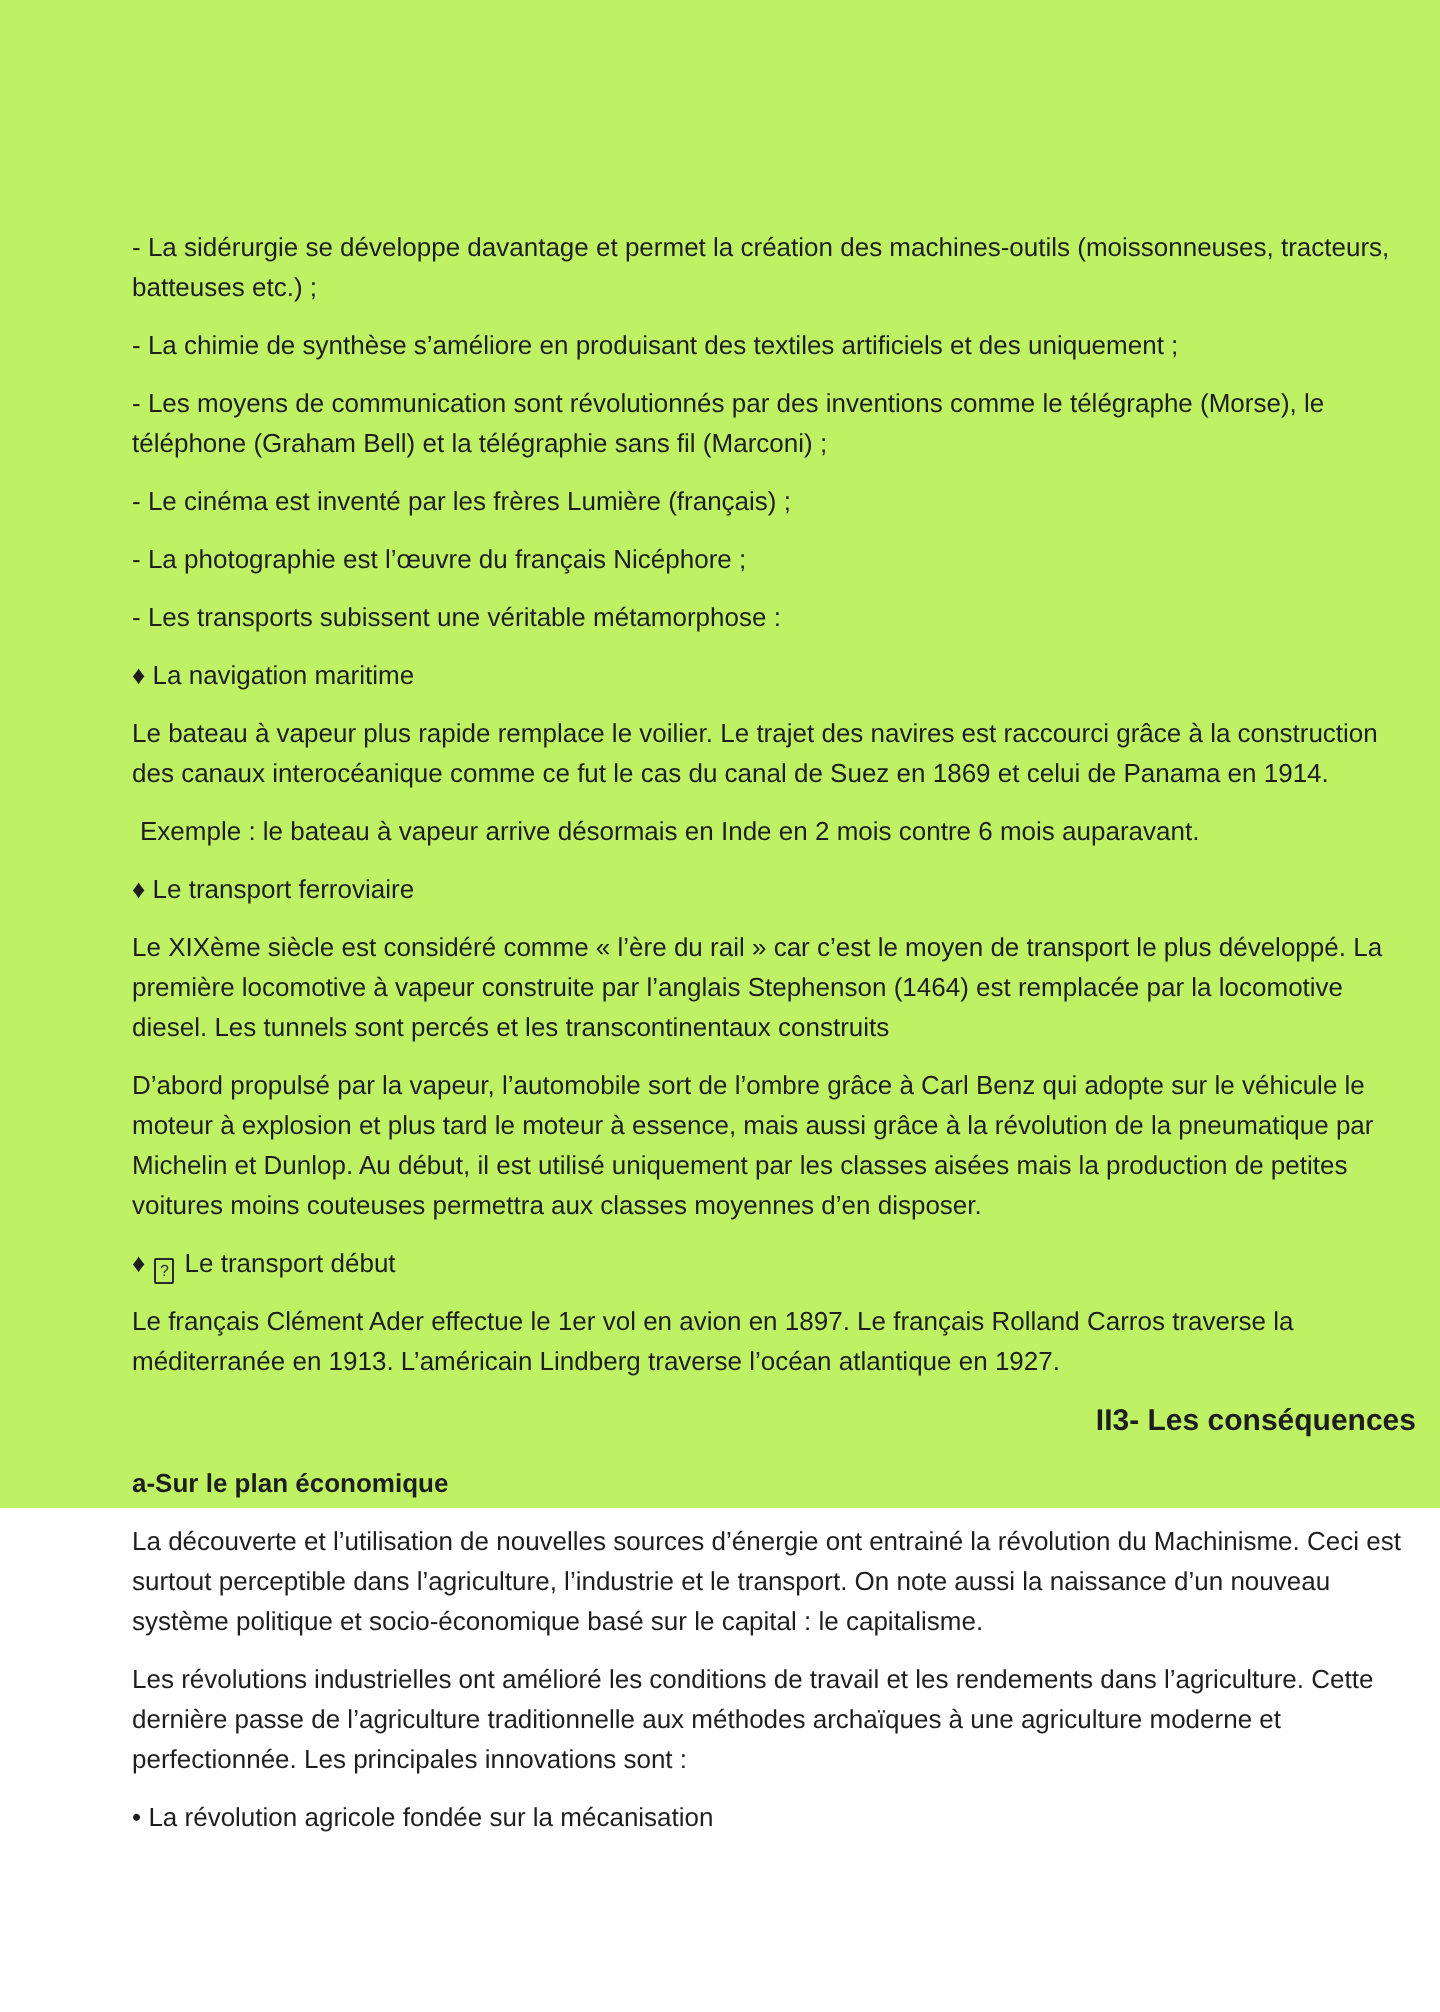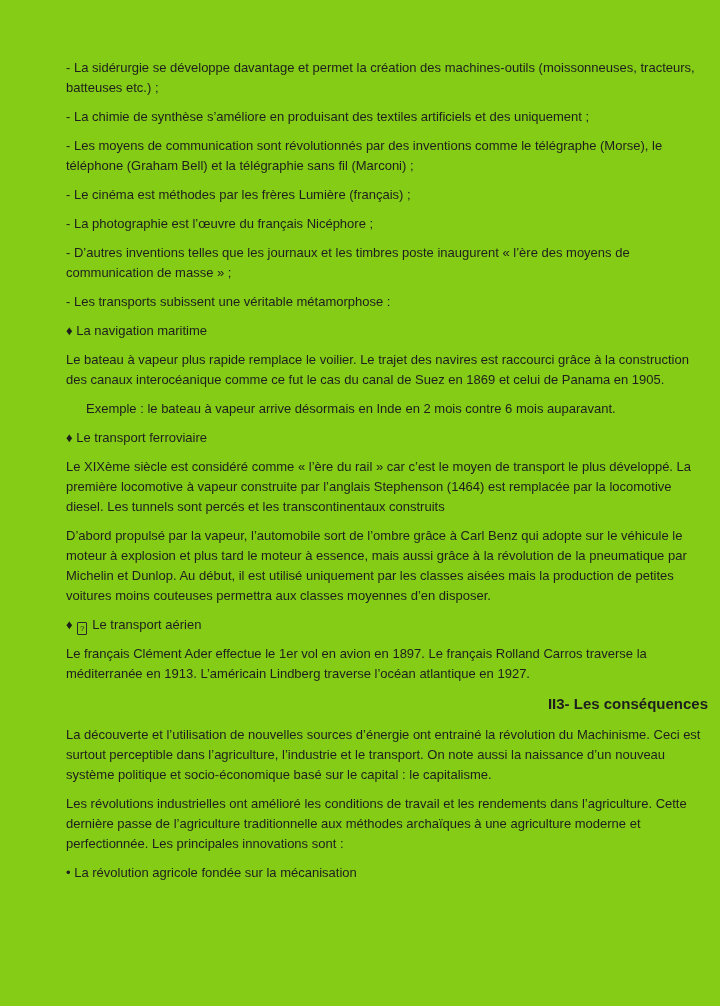--- a/index.html
+++ b/index.html
@@ -8,36 +8,35 @@
     background: #ffffff;
   }
   body {
     width: 720px;
     height: 1006px;
     overflow: hidden;
   }
   .page {
     box-sizing: border-box;
     width: 720px;
-    height: 1006px;
-    background: #84cc16;
-    padding: 58px 12px 0 66px;
+    height: 754px;
+    background: #bef264;
+    padding: 114px 12px 0 66px;
     color: #1e1e1e;
     font-family: "Liberation Sans", "DejaVu Sans", sans-serif;
     font-size: 13px;
     line-height: 20px;
     -webkit-font-smoothing: antialiased;
   }
   p.block {
     margin: 0 0 9px 0;
     padding: 0;
   }
   p.example {
     padding-left: 4px;
-    margin-left: 16px;
   }
   p.heading {
     font-weight: bold;
     font-size: 15px;
     line-height: 21px;
     margin: 3px 0 11px 0;
     text-align: right;
   }
   p.subheading {
     font-weight: bold;
@@ -61,30 +60,30 @@
   }
 </style>
 </head>
 <body>
 
 <div class="page">
   <div id="doc">
       <p class="block paragraph">- La sidérurgie se développe davantage et permet la création des machines-outils (moissonneuses, tracteurs, batteuses etc.) ;</p>
       <p class="block paragraph">- La chimie de synthèse s’améliore en produisant des textiles artificiels et des uniquement ;</p>
       <p class="block paragraph">- Les moyens de communication sont révolutionnés par des inventions comme le télégraphe (Morse), le téléphone (Graham Bell) et la télégraphie sans fil (Marconi) ;</p>
-      <p class="block paragraph">- Le cinéma est méthodes par les frères Lumière (français)  ;</p>
+      <p class="block paragraph">- Le cinéma est inventé par les frères Lumière (français)  ;</p>
       <p class="block paragraph">- La photographie est l’œuvre du français Nicéphore ;</p>
-      <p class="block paragraph">- D’autres inventions telles que les journaux et les timbres poste inaugurent « l’ère des moyens de communication de masse » ;</p>
       <p class="block paragraph">- Les transports subissent une véritable métamorphose  :</p>
       <p class="block bullet-heading"><span class="marker">♦</span> <span>La navigation maritime</span></p>
-      <p class="block paragraph">Le bateau à vapeur plus rapide remplace le voilier. Le trajet des navires est raccourci grâce à la construction des canaux interocéanique comme ce fut le cas du canal de Suez en 1869 et celui de Panama en 1905.</p>
+      <p class="block paragraph">Le bateau à vapeur plus rapide remplace le voilier. Le trajet des navires est raccourci grâce à la construction des canaux interocéanique comme ce fut le cas du canal de Suez en 1869 et celui de Panama en 1914.</p>
       <p class="block example">Exemple : le bateau à vapeur arrive désormais en Inde en 2 mois contre 6 mois auparavant.</p>
       <p class="block bullet-heading"><span class="marker">♦</span> <span>Le transport ferroviaire</span></p>
       <p class="block paragraph">Le XIXème siècle est considéré comme « l’ère du rail » car c’est le moyen de transport le plus développé. La première locomotive à vapeur construite par l’anglais Stephenson (1464) est remplacée par la locomotive diesel. Les tunnels sont percés et les transcontinentaux construits</p>
       <p class="block paragraph">D’abord propulsé par la vapeur, l’automobile sort de l’ombre grâce à Carl Benz qui adopte sur le véhicule le moteur à explosion et plus tard le moteur à essence, mais aussi grâce à la révolution de la pneumatique par Michelin et Dunlop. Au début, il est utilisé uniquement par les classes aisées mais la production de petites voitures moins couteuses permettra aux classes moyennes d’en disposer.</p>
-      <p class="block bullet-heading"><span class="marker">♦</span> <span class="tofu">?</span><span>Le transport aérien</span></p>
+      <p class="block bullet-heading"><span class="marker">♦</span> <span class="tofu">?</span><span>Le transport début</span></p>
       <p class="block paragraph">Le français Clément Ader effectue le 1er vol en avion en 1897. Le français Rolland Carros traverse la méditerranée en 1913. L’américain Lindberg traverse l’océan atlantique en 1927.</p>
       <p class="block heading">II3- Les conséquences</p>
+      <p class="block subheading">a-Sur le plan économique</p>
       <p class="block paragraph">La découverte et l’utilisation de nouvelles sources d’énergie ont entrainé la révolution du Machinisme. Ceci est surtout perceptible dans l’agriculture, l’industrie et le transport. On note aussi la naissance d’un nouveau système politique et socio-économique basé sur le capital : le capitalisme.</p>
       <p class="block paragraph">Les révolutions industrielles ont amélioré les conditions de travail et les rendements dans l’agriculture. Cette dernière passe de l’agriculture traditionnelle aux méthodes archaïques à une agriculture moderne et perfectionnée. Les principales innovations sont :</p>
       <p class="block bullet-heading"><span class="marker">•</span> <span>La révolution agricole fondée sur la mécanisation</span></p>
     </div>
 </div>
 
 </body></html>

